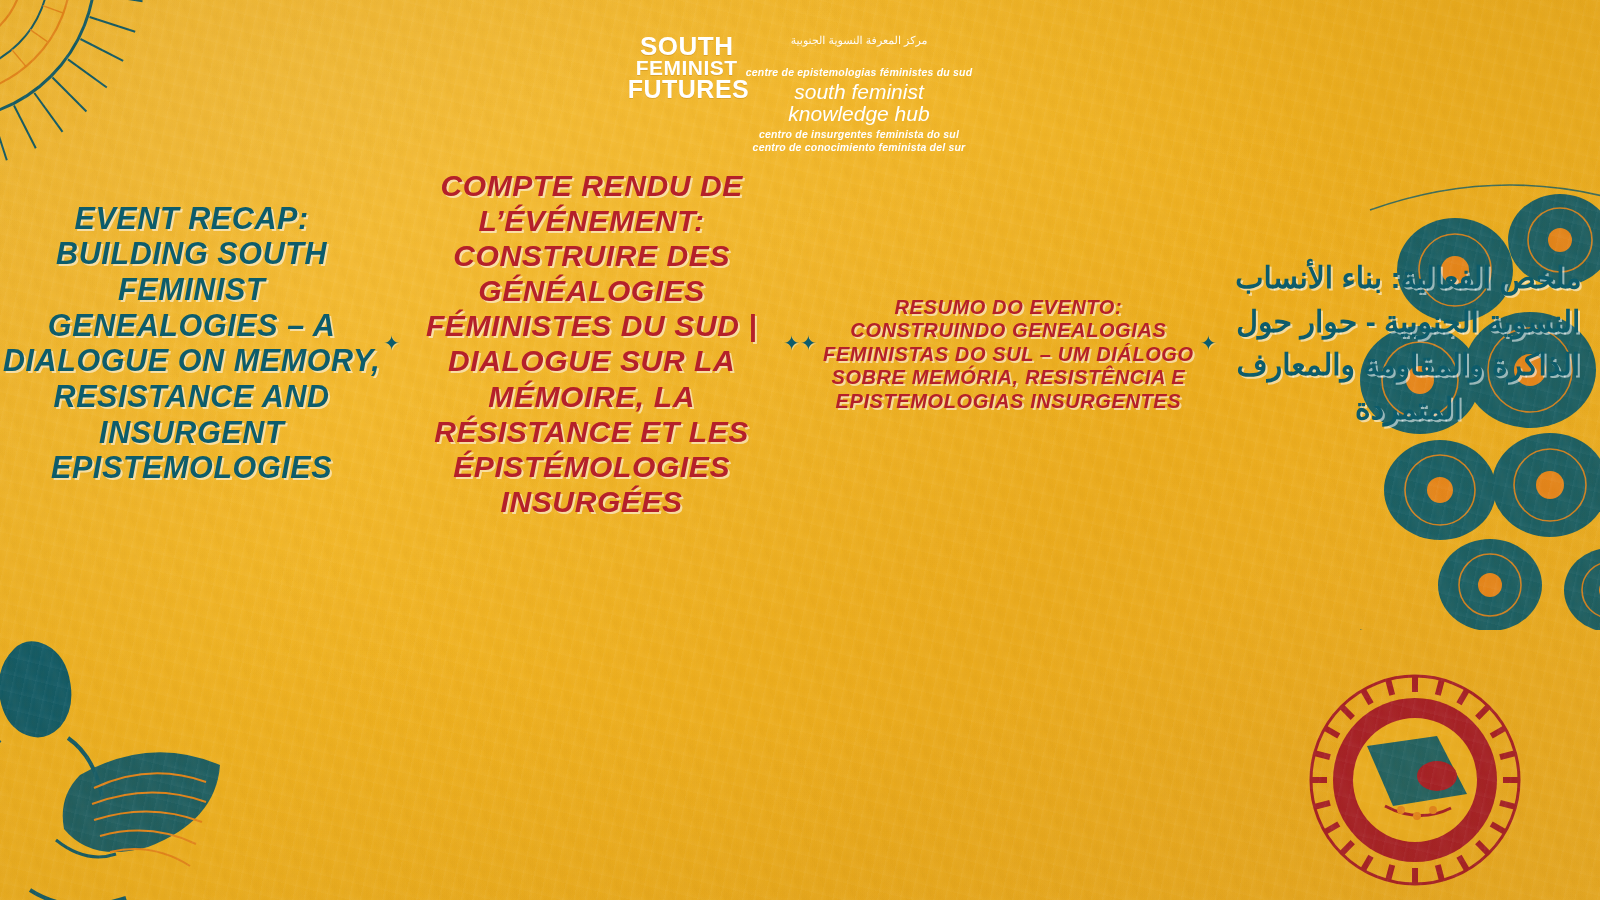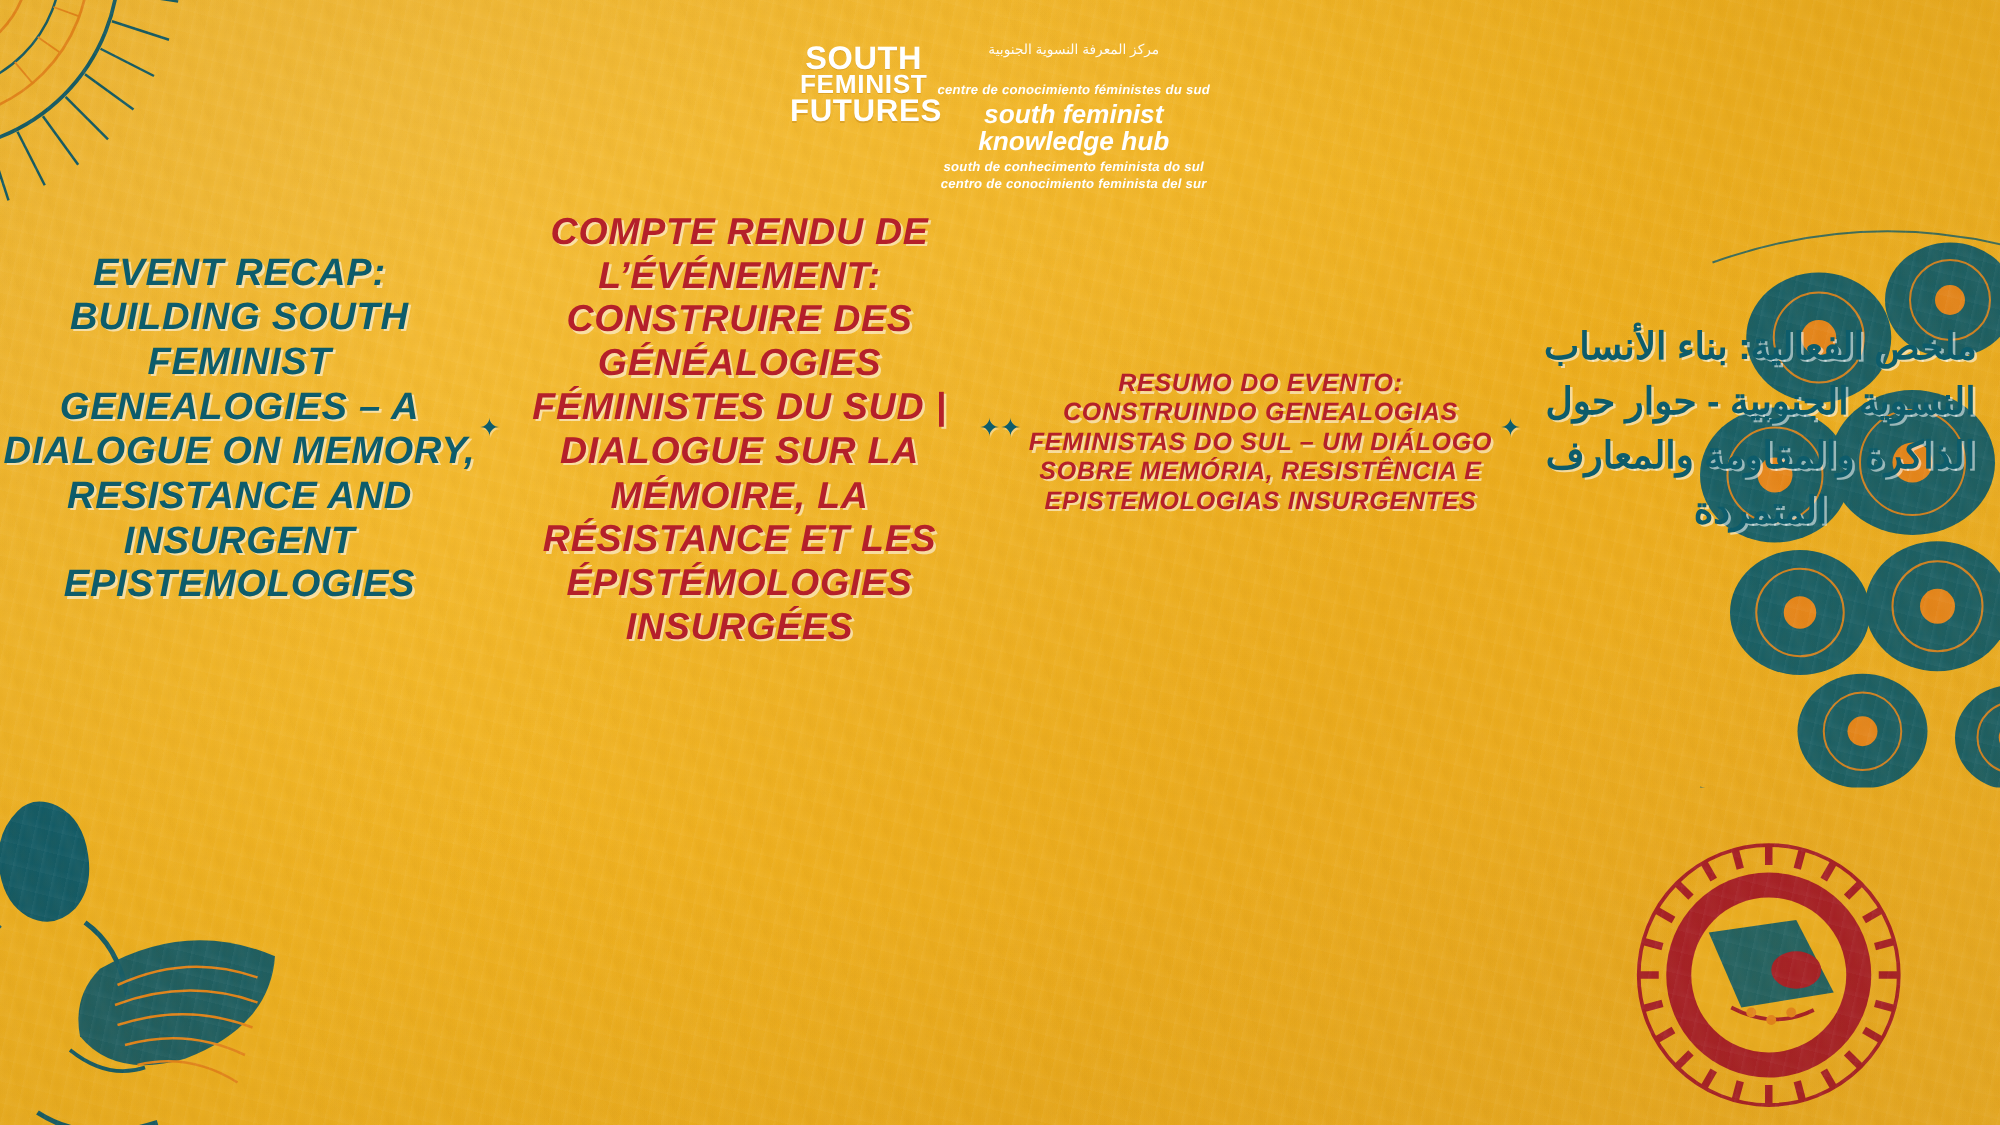--- a/index.html
+++ b/index.html
@@ -92,21 +92,21 @@
   .logo-hub .fr,
   .logo-hub .pt,
   .logo-hub .es {
     font-size: 10.5px;
     font-style: italic;
     font-weight: 700;
     letter-spacing: 0.2px;
   }
   .logo-hub .en {
     font-size: 21px;
-    font-weight: 700;
+    font-weight: 400;
     font-style: italic;
     line-height: 1.02;
     margin: 3px 0 4px;
   }
   .logo-hub .en span { display: block; }
 
   
   .content {
     position: absolute;
     top: 168px;
@@ -330,26 +330,26 @@
 
   <div class="logos">
     <div class="logo-sff">
       <div class="l1">South</div>
       <div class="l2">Feminist</div>
       <div class="l3">Futures</div>
     </div>
 
     <div class="logo-hub">
       <div class="ar">مركز المعرفة النسوية الجنوبية</div>
-      <div class="fr">centre de conocimiento féministes du sud</div>
+      <div class="fr">centre de epistemologias féministes du sud</div>
       <div class="en">
         <span>south feminist</span>
         <span>knowledge hub</span>
       </div>
-      <div class="pt">south de conhecimento feminista do sul</div>
+      <div class="pt">centro de insurgentes feminista do sul</div>
       <div class="es">centro de conocimiento feminista del sur</div>
     </div>
   </div>
 
   <div class="content">
 
     <div class="title teal t1">Event Recap: Building South Feminist Genealogies – A Dialogue on Memory, Resistance and Insurgent Epistemologies</div>
 
     <div class="sep">✦</div>
 

